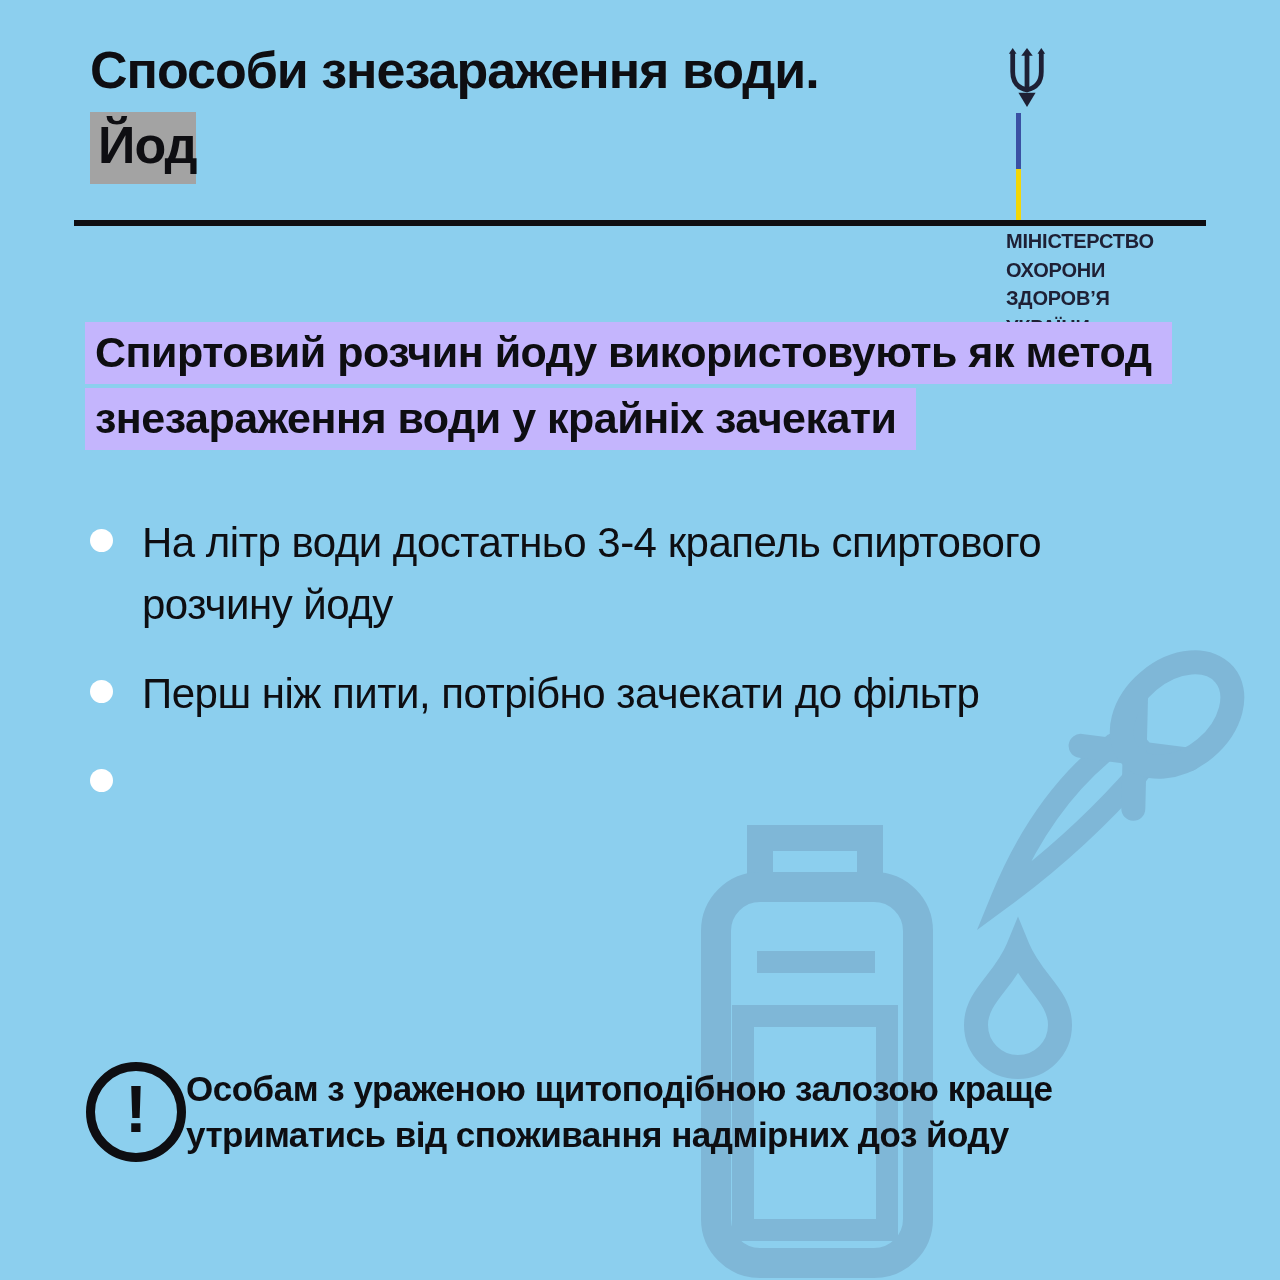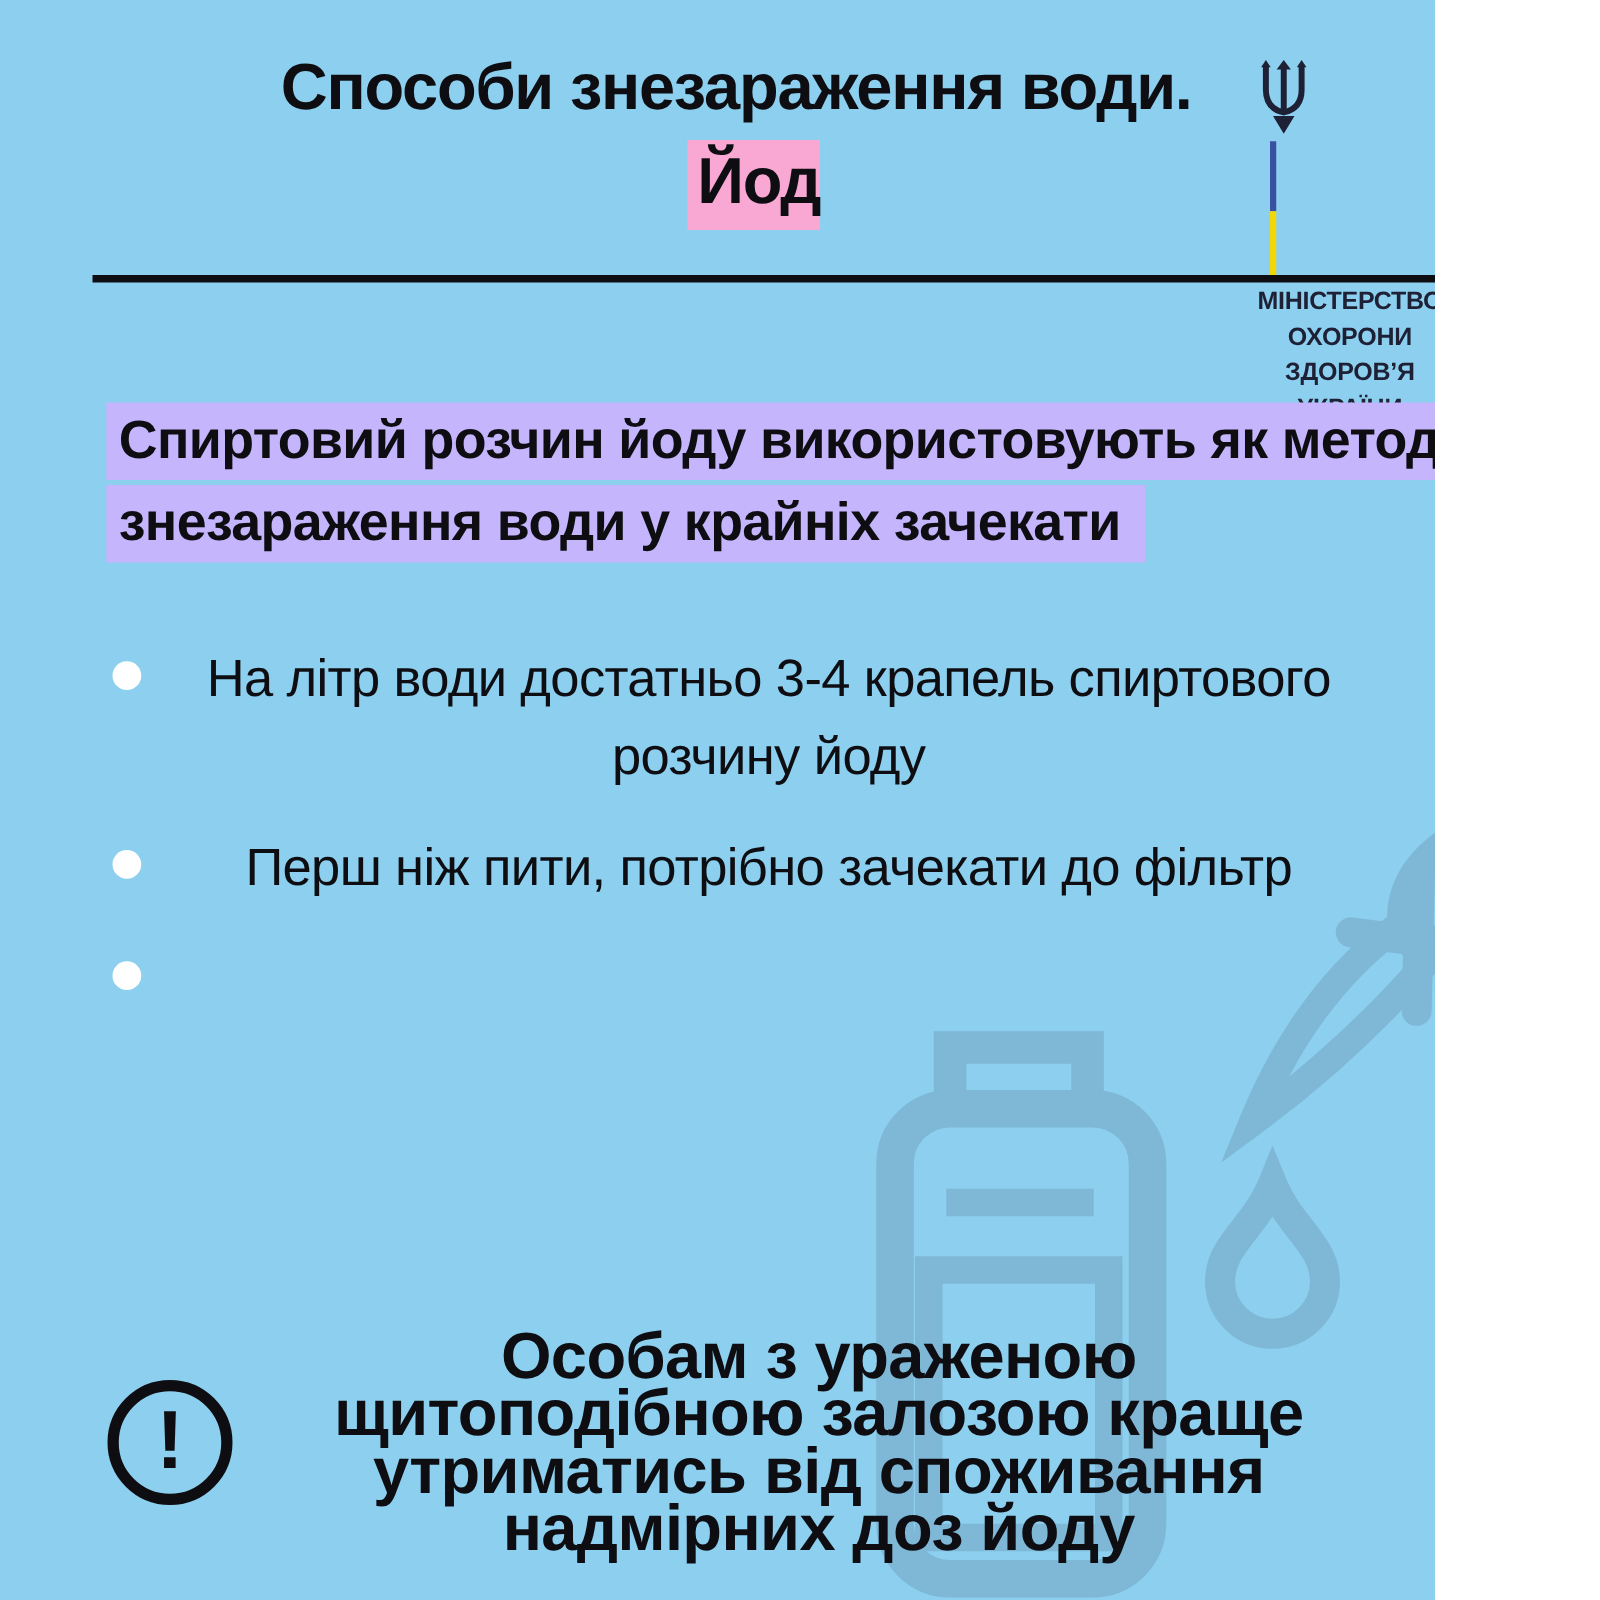--- a/index.html
+++ b/index.html
@@ -1,26 +1,25 @@
 <!DOCTYPE html>
 <html><head>
 <meta charset="utf-8">
 <style>
   * { margin: 0; padding: 0; box-sizing: border-box; }
   html, body { width: 1280px; height: 1280px; }
   body { font-family: "Liberation Sans", sans-serif; }
 
   .poster {
     position: relative;
-    width: 1148px;
+    width: 1280px;
     height: 1280px;
     background: #8CCFEE;
     overflow: hidden;
     color: #0E0E12;
-    text-align: center;
   }
 
   .watermark {
     position: absolute;
     inset: 0;
     pointer-events: none;
   }
 
   
   .header {
@@ -32,27 +31,26 @@
   .page-title {
     font-size: 52px;
     font-weight: bold;
     letter-spacing: -1px;
     line-height: 60px;
     color: #0E0E12;
   }
   .subtitle-box {
     display: inline-block;
     margin-top: 12px;
-    background: #f9a8d4;
+    background: #a3a3a3;
     padding: 4px 0 10px 8px;
     font-size: 52px;
     font-weight: bold;
     letter-spacing: -1px;
     line-height: 58px;
-    margin-left: 28px;
   }
 
   
   .logo {
     position: absolute;
     top: 46px;
     left: 1006px;
     display: flex;
     align-items: flex-start;
     flex-direction: column;
@@ -144,22 +142,21 @@
     border-radius: 50%;
     display: flex;
     align-items: center;
     justify-content: center;
     font-weight: bold;
     font-size: 66px;
     line-height: 1;
     padding-bottom: 6px;
   }
   .warn-text {
-    margin-left: 26px;
-    font-size: 52px;
+    font-size: 35px;
     font-weight: bold;
     letter-spacing: -0.5px;
     line-height: 46px;
     white-space: pre-line;
   }
 </style>
 </head>
 <body>
 
 <div class="poster">

